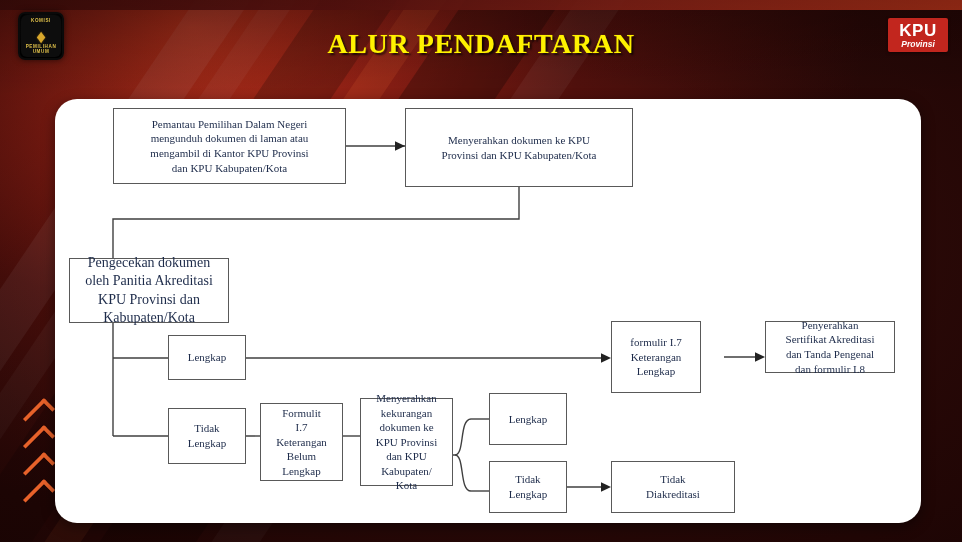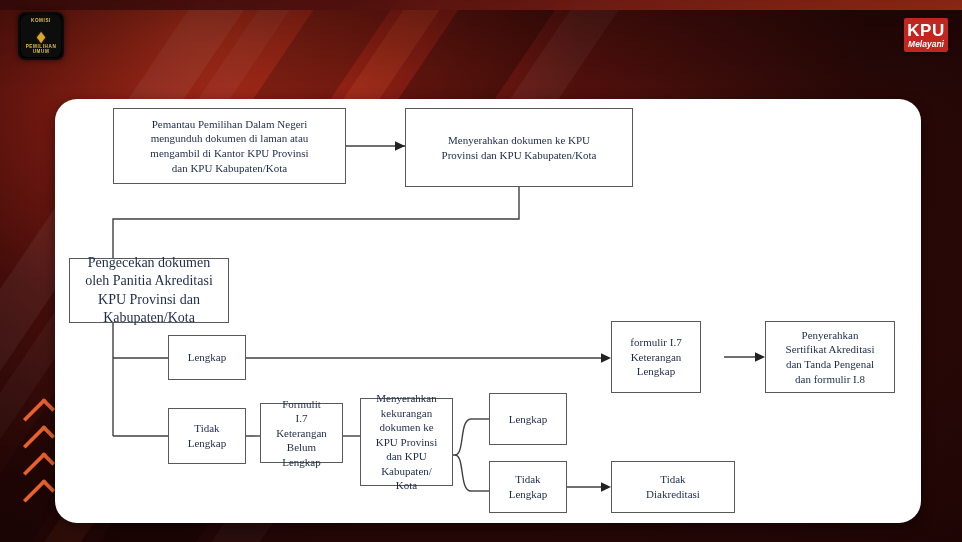--- a/index.html
+++ b/index.html
@@ -80,21 +80,21 @@
     font-weight: 700;
     font-size: 28px;
     letter-spacing: .6px;
     color: #fff200;
     text-shadow: 2px 2px 2px rgba(0,0,0,.75), 0 0 1px #b58a00;
   }
 
   
   .kpu-badge {
     position:absolute; right: 14px; top: 18px;
-    width: 44px; height: 34px;
+    width: 60px; height: 34px;
     background: #c2261e;
     border-radius: 2px;
     box-shadow: 0 1px 3px rgba(0,0,0,.5);
     display:flex; flex-direction:column; align-items:center; justify-content:center;
     line-height: 1;
   }
   .kpu-badge .k1 {
     font-family:"Liberation Sans", sans-serif; font-weight:700;
     font-size: 17px; color:#fff; letter-spacing:.5px;
   }
@@ -164,24 +164,25 @@
   <div class="topband"></div>
 
   <div class="emblem">
     <div class="ring">
       <span class="txt-top">KOMISI</span>
       <span class="garuda">♦</span>
       <span class="txt-bot">PEMILIHAN UMUM</span>
     </div>
   </div>
 
+  <div class="title">ALUR PENDAFTARAN</div>
 
   <div class="kpu-badge">
     <span class="k1">KPU</span>
-    <span class="k2">Melayani</span>
+    <span class="k2">Provinsi</span>
   </div>
 
   <div class="chevrons">
     <div class="chev" style="left:2px; top:0px;"></div>
     <div class="chev" style="left:2px; top:27px;"></div>
     <div class="chev" style="left:2px; top:54px;"></div>
     <div class="chev" style="left:2px; top:81px;"></div>
   </div>
 
   <div class="canvas">
@@ -228,38 +229,38 @@
 dan KPU Kabupaten/Kota</div>
         <div class="node" style="left: 350px; top: 9px; width: 228px; height: 79px; font-size: 11px;">Menyerahkan dokumen ke KPU
 Provinsi dan KPU Kabupaten/Kota</div>
         <div class="node" style="left: 14px; top: 159px; width: 160px; height: 65px; font-size: 14px;">Pengecekan dokumen
 oleh Panitia Akreditasi
 KPU Provinsi dan
 Kabupaten/Kota</div>
         <div class="node" style="left: 113px; top: 236px; width: 78px; height: 45px; font-size: 11px;">Lengkap</div>
         <div class="node" style="left: 113px; top: 309px; width: 78px; height: 56px; font-size: 11px;">Tidak
 Lengkap</div>
-        <div class="node" style="left: 205px; top: 304px; width: 83px; height: 60px; font-size: 11px;">Formulit I.7
+        <div class="node" style="left: 205px; top: 304px; width: 83px; height: 78px; font-size: 11px;">Formulit I.7
 Keterangan
 Belum
 Lengkap</div>
         <div class="node" style="left: 305px; top: 299px; width: 93px; height: 88px; font-size: 11px;">Menyerahkan
 kekurangan
 dokumen ke
 KPU Provinsi
 dan KPU
 Kabupaten/
 Kota</div>
         <div class="node" style="left: 434px; top: 294px; width: 78px; height: 52px; font-size: 11px;">Lengkap</div>
         <div class="node" style="left: 434px; top: 362px; width: 78px; height: 52px; font-size: 11px;">Tidak
 Lengkap</div>
         <div class="node" style="left: 556px; top: 222px; width: 90px; height: 72px; font-size: 11px;">formulir I.7
 Keterangan
 Lengkap</div>
-        <div class="node" style="left: 710px; top: 222px; width: 130px; height: 72px; font-size: 11px;">Penyerahkan
+        <div class="node" style="left: 710px; top: 222px; width: 130px; height: 52px; font-size: 11px;">Penyerahkan
 Sertifikat Akreditasi
 dan Tanda Pengenal
 dan formulir I.8</div>
         <div class="node" style="left: 556px; top: 362px; width: 124px; height: 52px; font-size: 11px;">Tidak
 Diakreditasi</div>
       </div>
   </div>
 </div>
 
 </body></html>

